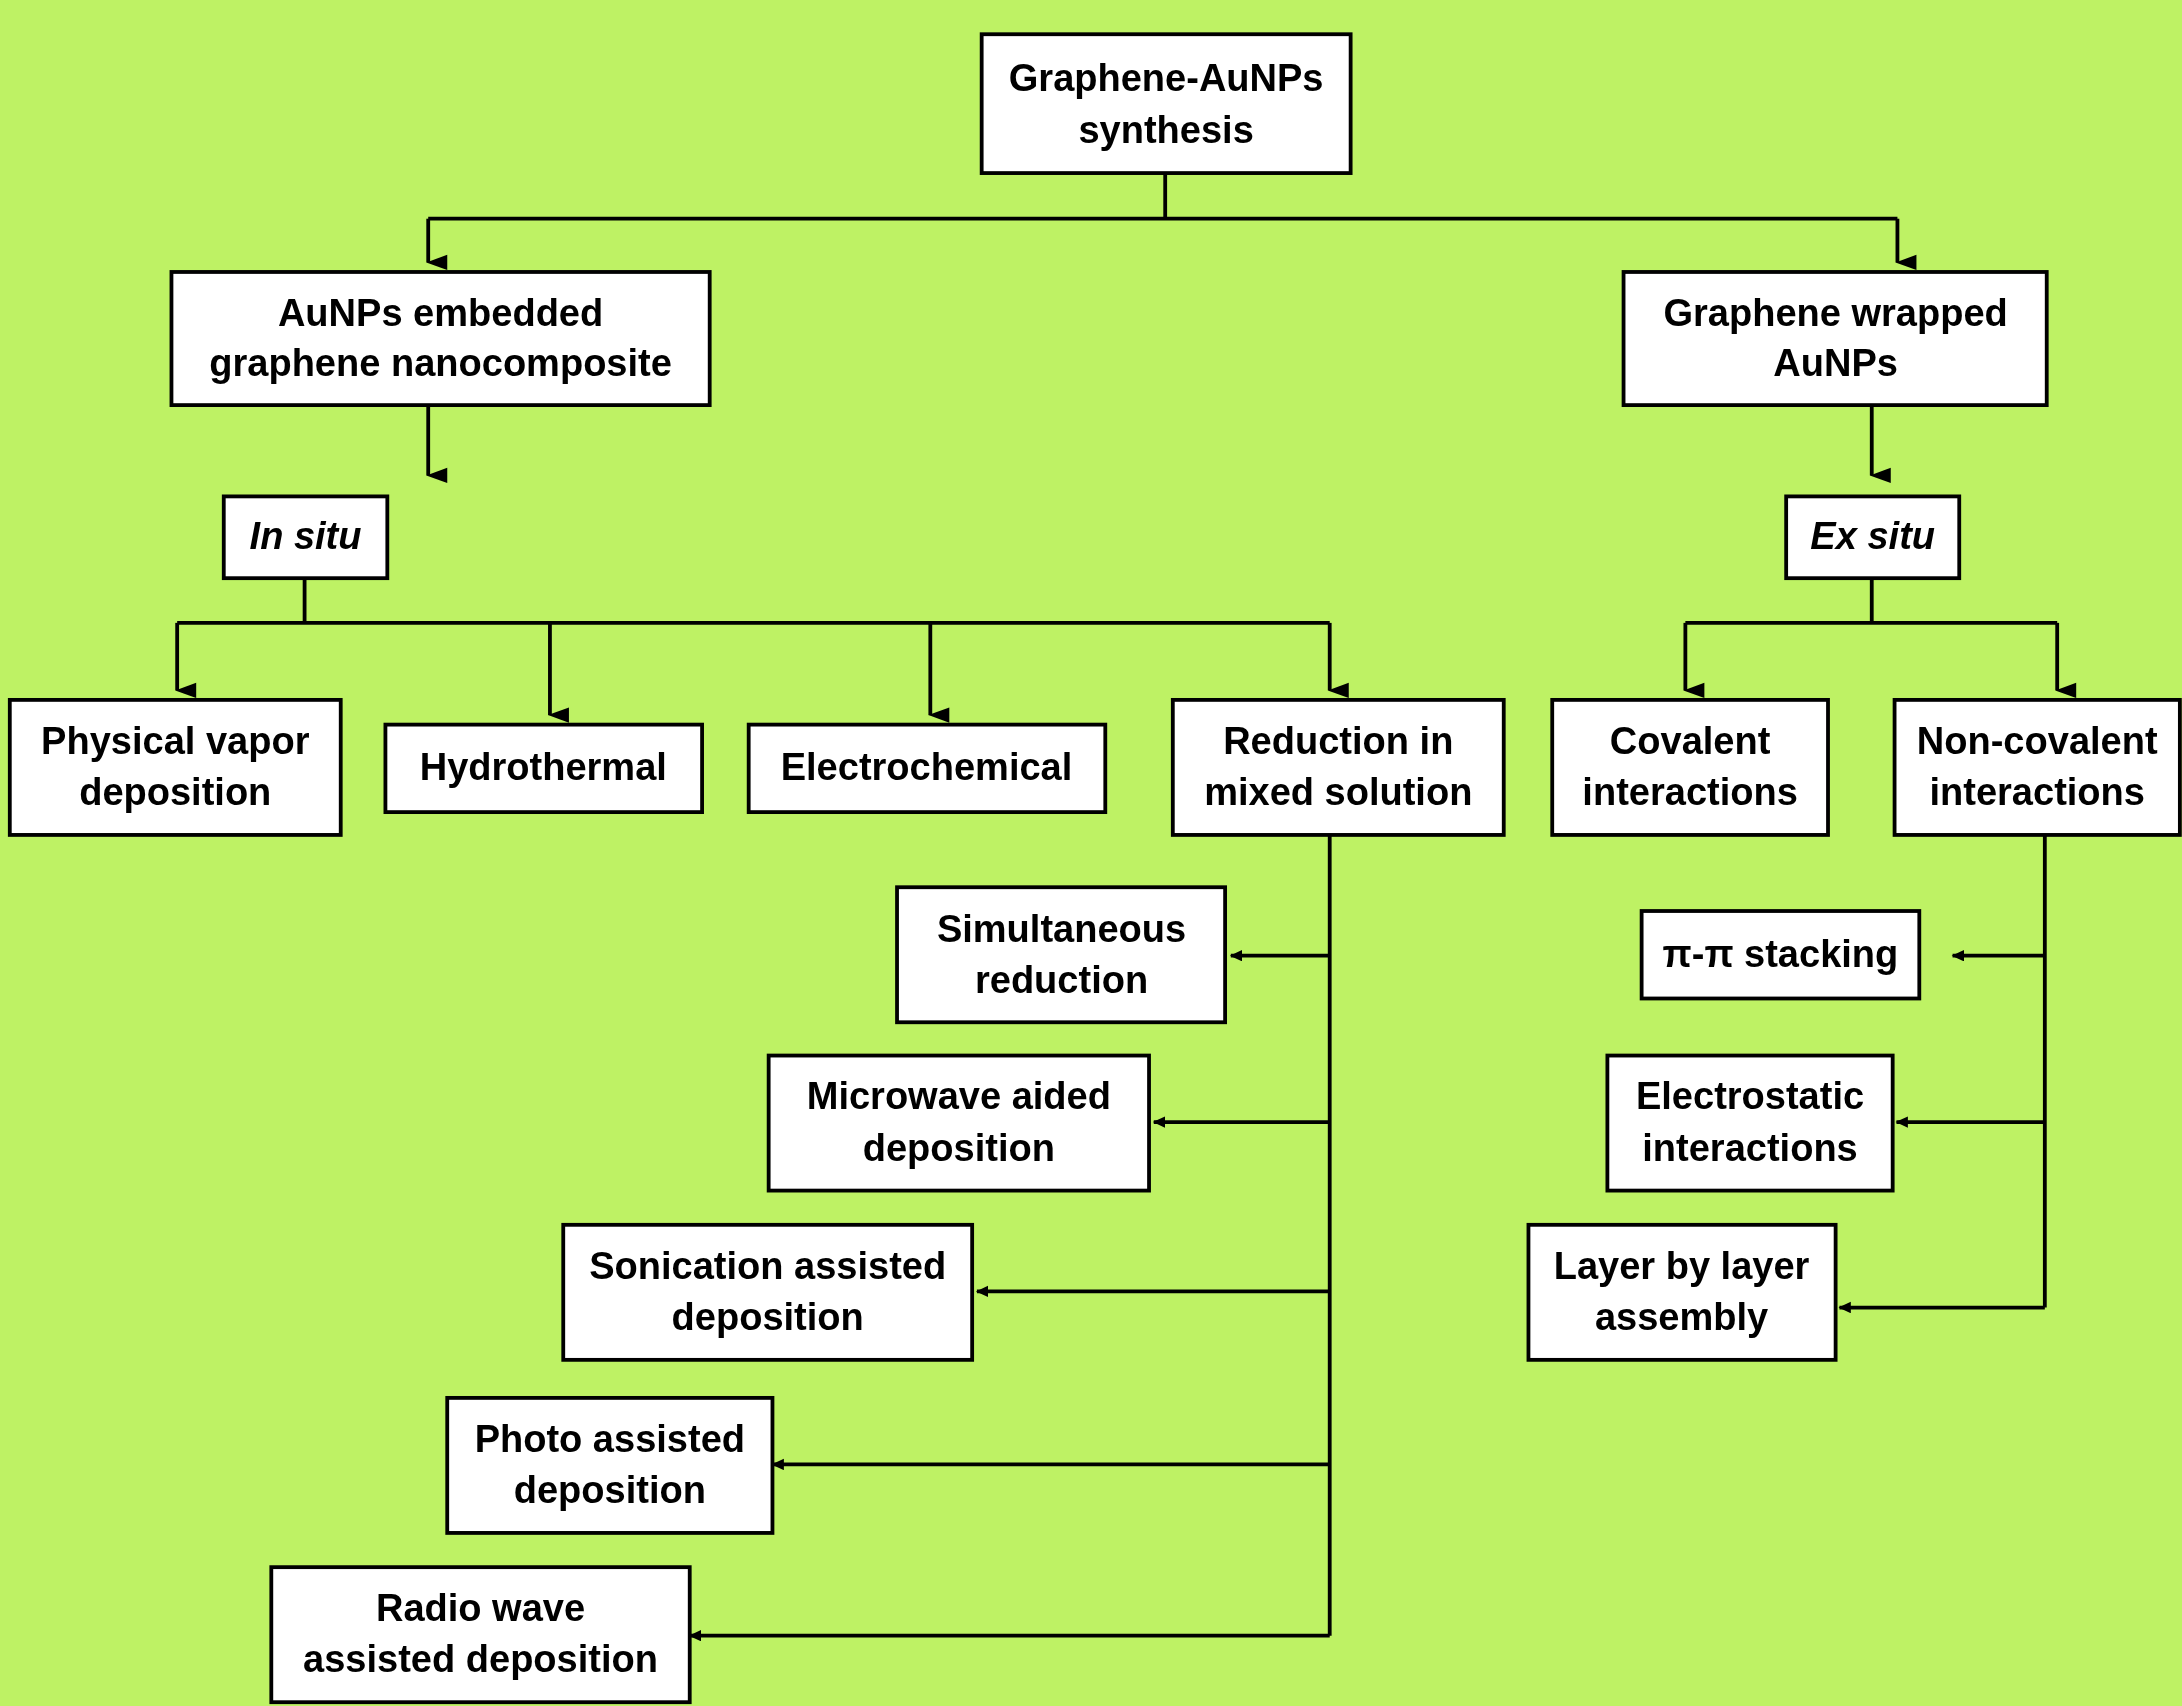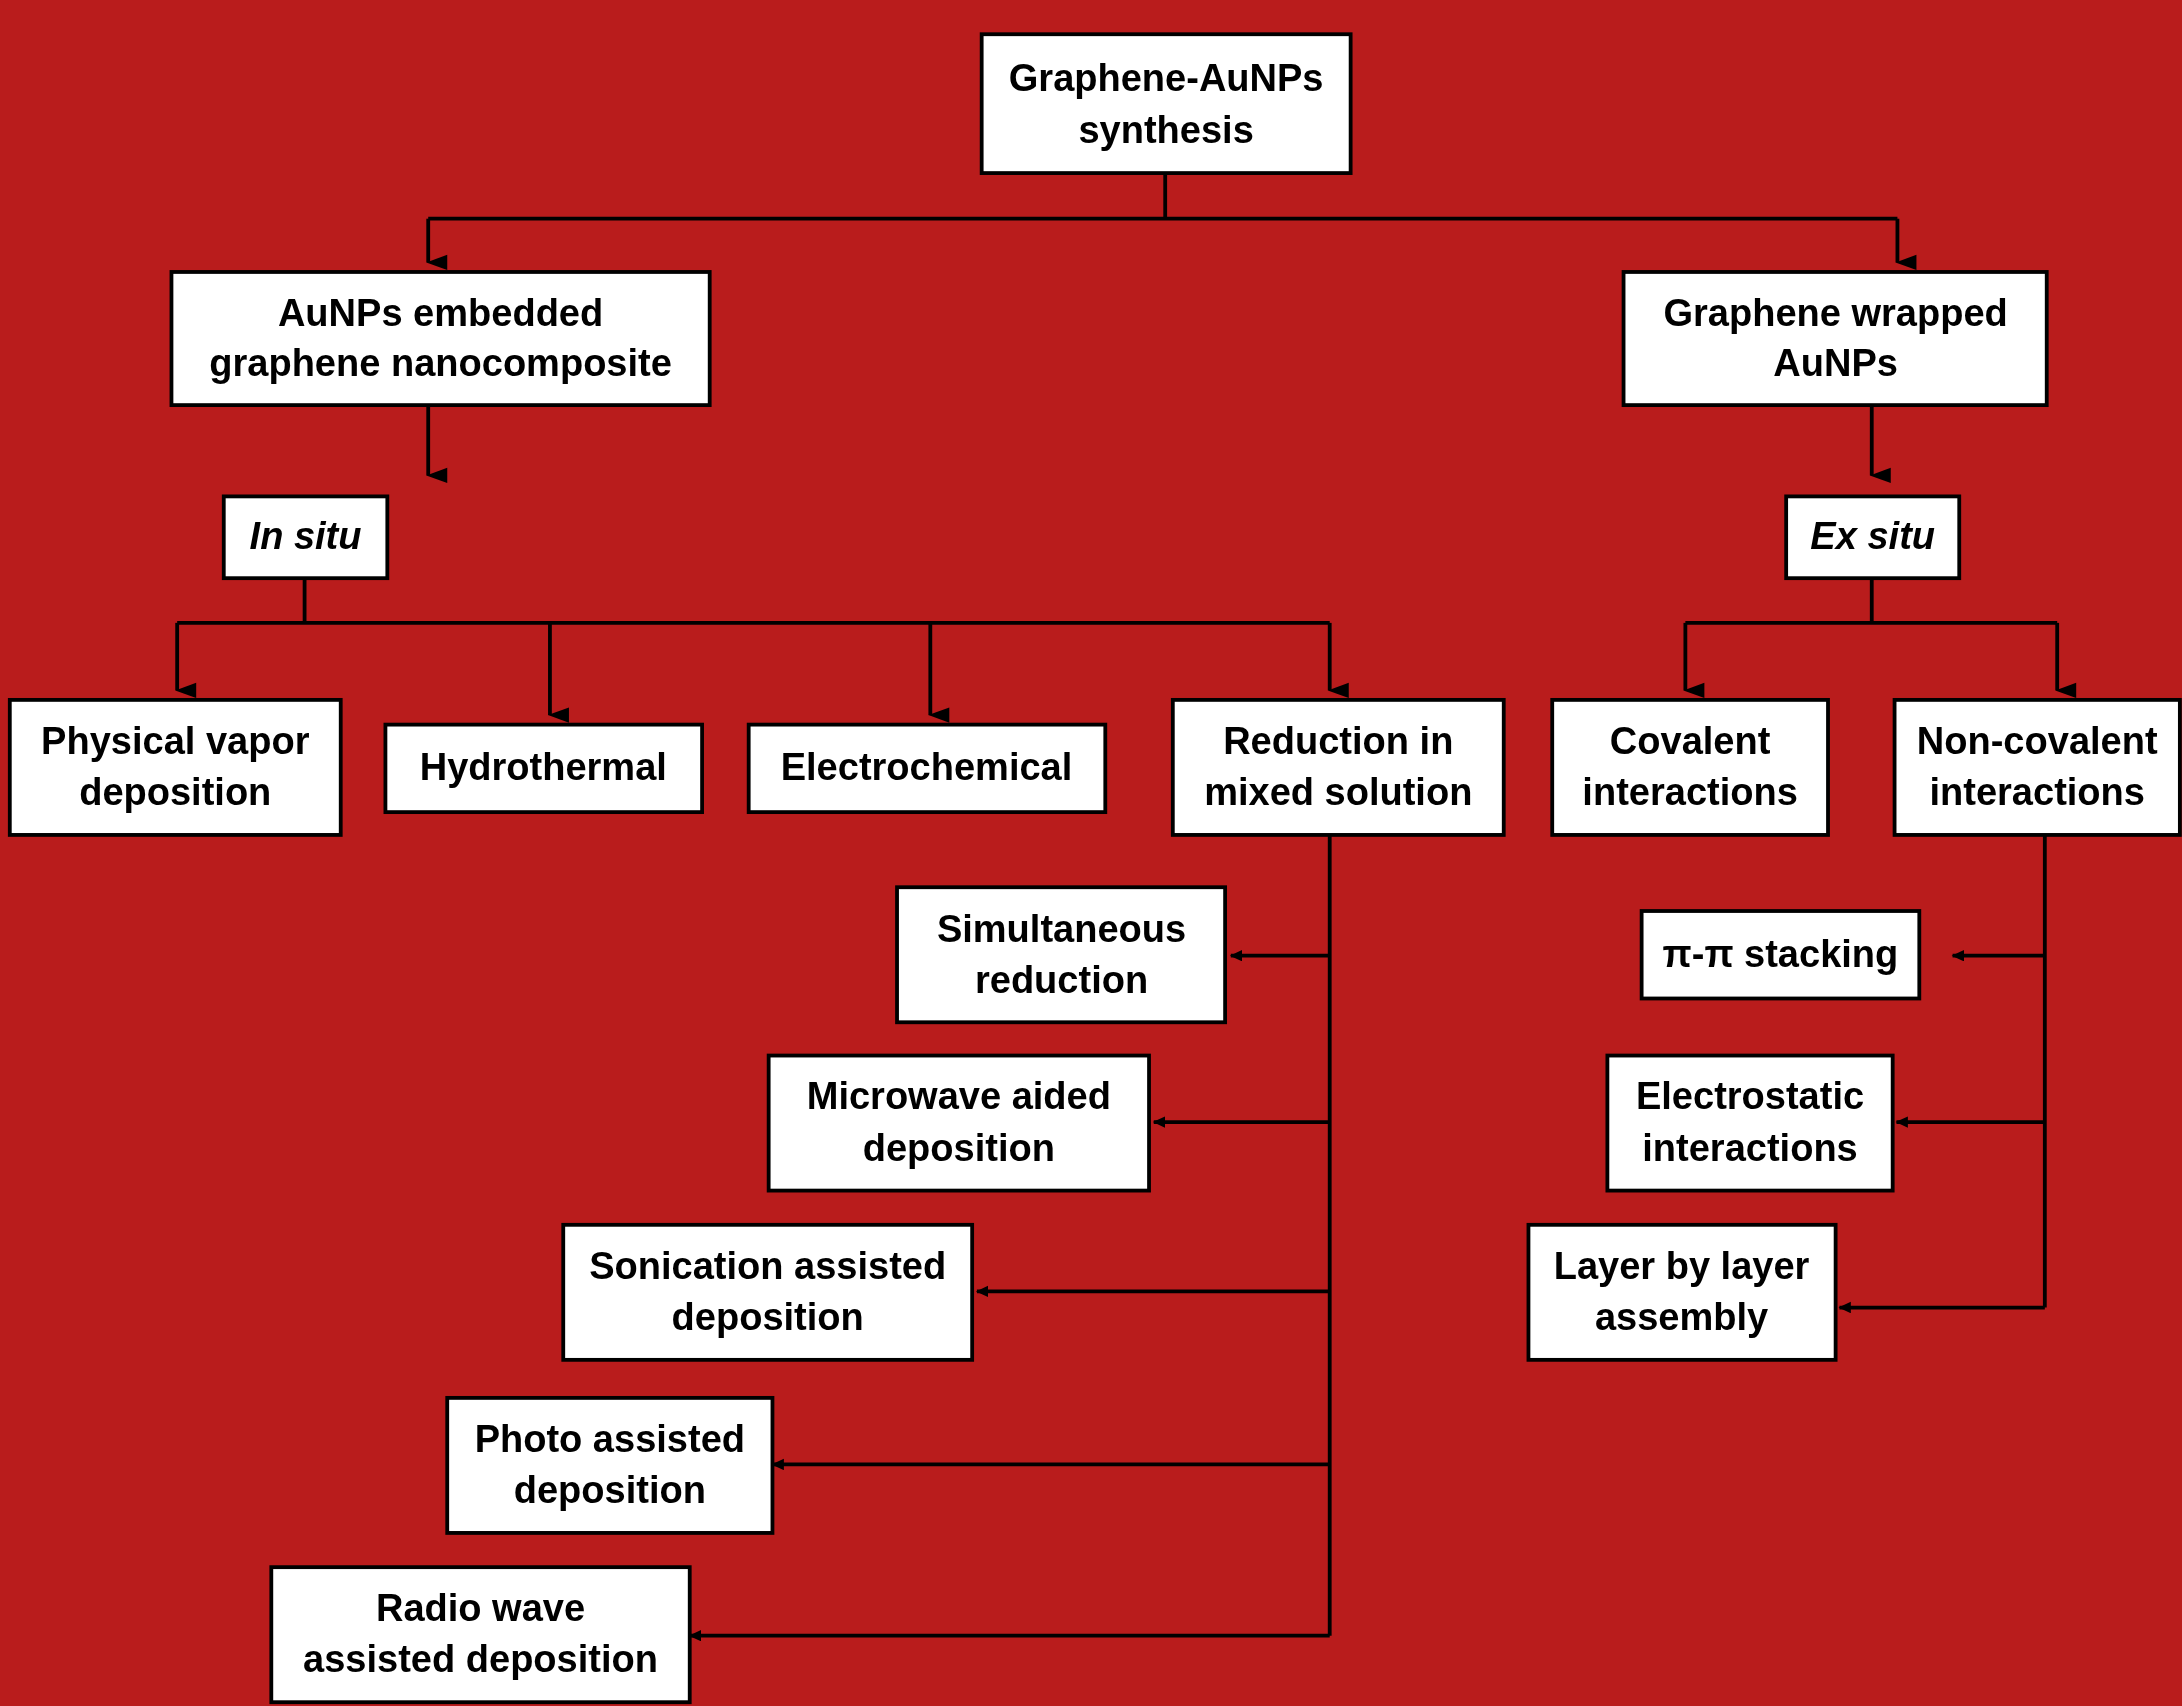--- a/index.html
+++ b/index.html
@@ -4,21 +4,21 @@
 <style>
   html, body {
     margin: 0;
     padding: 0;
     background: #ffffff;
   }
   #page {
     position: relative;
     width: 2183px;
     height: 1706px;
-    background: #b91c1c;
+    background: #bef264;
     overflow: hidden;
     font-family: "Liberation Sans", sans-serif;
   }
   svg#flow {
     position: absolute;
     left: 0;
     top: 0;
     width: 2183px;
     height: 1706px;
   }

